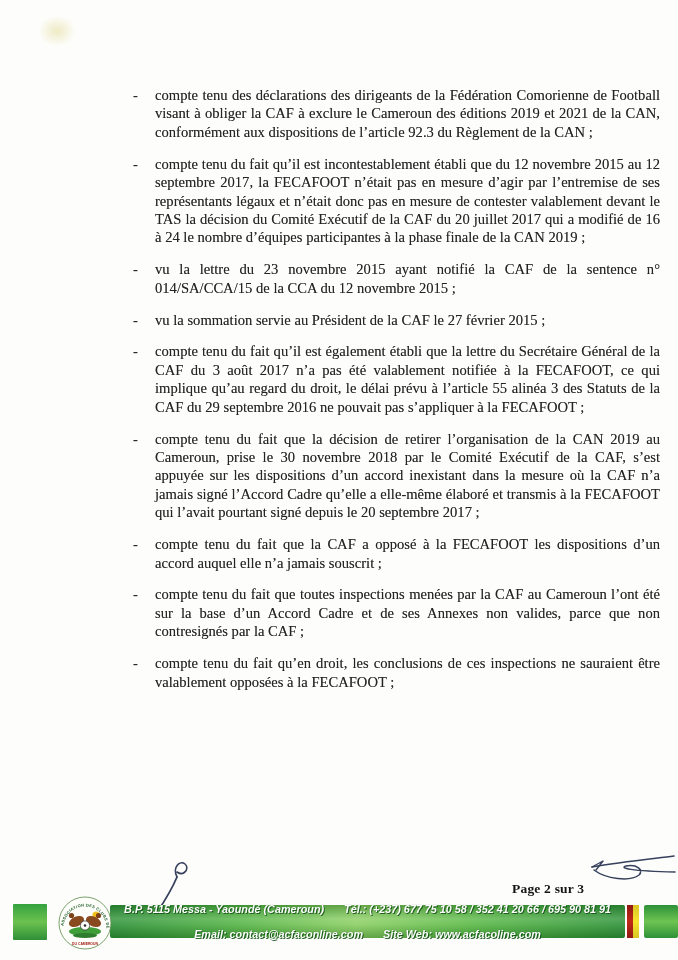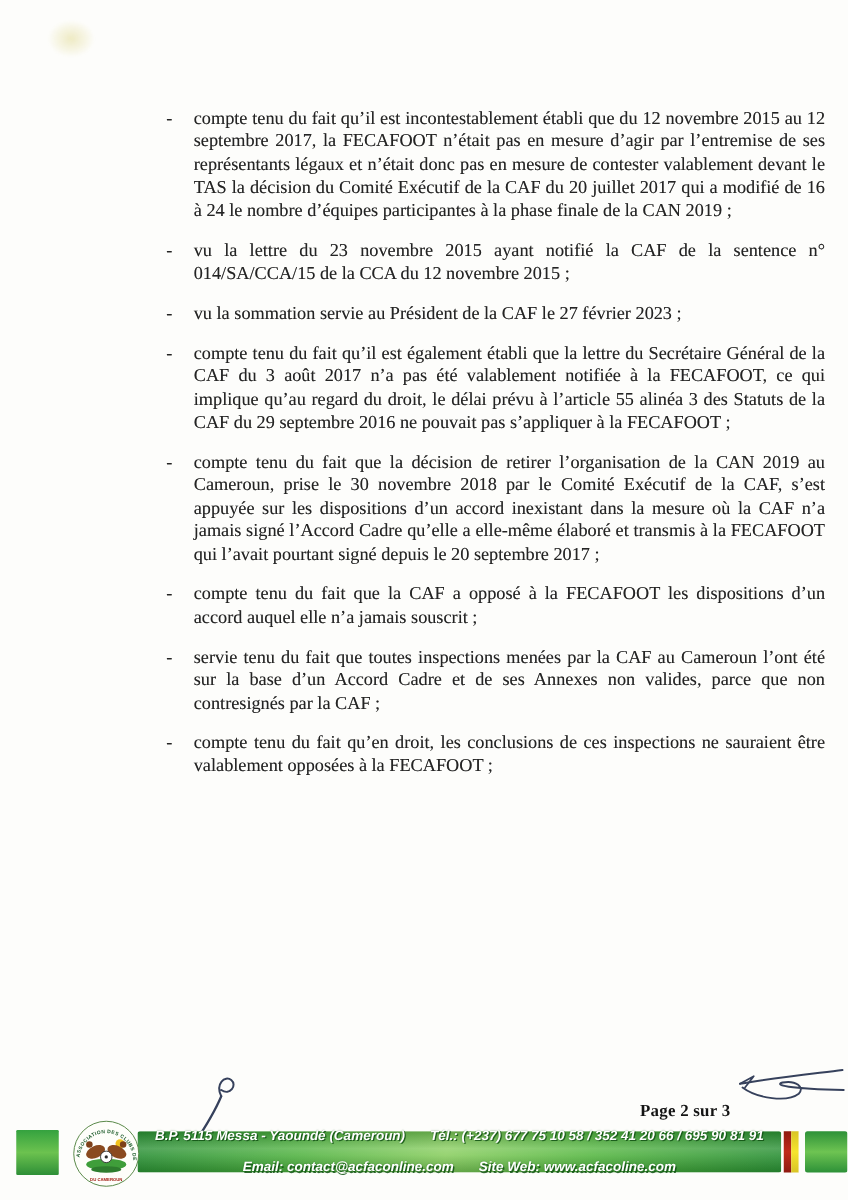--- a/index.html
+++ b/index.html
@@ -73,27 +73,28 @@
 </style>
 </head>
 <body>
 
 <div class="scan-page">
 
   <div class="smudge"></div>
 
   <div class="doc-content">
     <ul class="bullet-list">
+      <li class="bullet">compte tenu des déclarations des dirigeants de la Fédération Comorienne de Football visant à obliger la CAF à exclure le Cameroun des éditions 2019 et 2021 de la CAN, conformément aux dispositions de l’article 92.3 du Règlement de la CAN ;</li>
       <li class="bullet">compte tenu du fait qu’il est incontestablement établi que du 12 novembre 2015 au 12 septembre 2017, la FECAFOOT n’était pas en mesure d’agir par l’entremise de ses représentants légaux et n’était donc pas en mesure de contester valablement devant le TAS la décision du Comité Exécutif de la CAF du 20 juillet 2017 qui a modifié de 16 à 24 le nombre d’équipes participantes à la phase finale de la CAN 2019 ;</li>
       <li class="bullet">vu la lettre du 23 novembre 2015 ayant notifié la CAF de la sentence n° 014/SA/CCA/15 de la CCA du 12 novembre 2015 ;</li>
-      <li class="bullet">vu la sommation servie au Président de la CAF le 27 février 2023 ;</li>
+      <li class="bullet">vu la sommation servie au Président de la CAF le 27 février 2015 ;</li>
       <li class="bullet">compte tenu du fait qu’il est également établi que la lettre du Secrétaire Général de la CAF du 3 août 2017 n’a pas été valablement notifiée à la FECAFOOT, ce qui implique qu’au regard du droit, le délai prévu à l’article 55 alinéa 3 des Statuts de la CAF du 29 septembre 2016 ne pouvait pas s’appliquer à la FECAFOOT ;</li>
       <li class="bullet">compte tenu du fait que la décision de retirer l’organisation de la CAN 2019 au Cameroun, prise le 30 novembre 2018 par le Comité Exécutif de la CAF, s’est appuyée sur les dispositions d’un accord inexistant dans la mesure où la CAF n’a jamais signé l’Accord Cadre qu’elle a elle-même élaboré et transmis à la FECAFOOT qui l’avait pourtant signé depuis le 20 septembre 2017 ;</li>
       <li class="bullet">compte tenu du fait que la CAF a opposé à la FECAFOOT les dispositions d’un accord auquel elle n’a jamais souscrit ;</li>
-      <li class="bullet">servie tenu du fait que toutes inspections menées par la CAF au Cameroun l’ont été sur la base d’un Accord Cadre et de ses Annexes non valides, parce que non contresignés par la CAF ;</li>
+      <li class="bullet">compte tenu du fait que toutes inspections menées par la CAF au Cameroun l’ont été sur la base d’un Accord Cadre et de ses Annexes non valides, parce que non contresignés par la CAF ;</li>
       <li class="bullet">compte tenu du fait qu’en droit, les conclusions de ces inspections ne sauraient être valablement opposées à la FECAFOOT ;</li>
     </ul>
   </div>
 
   <svg class="pen" style="left:578px; top:846px;" width="100" height="45" viewBox="0 0 100 45">
     <path d="M 96,10 C 72,13 42,16 14,21" stroke-width="1.6"></path>
     <path d="M 14,21 l 11,-6 l -7,9" stroke-width="1.4"></path>
     <path d="M 16,24 C 28,33 52,36 61,29 C 66,24 59,18 48,20 C 41,22 52,25 97,26" stroke-width="1.5"></path>
   </svg>
 

